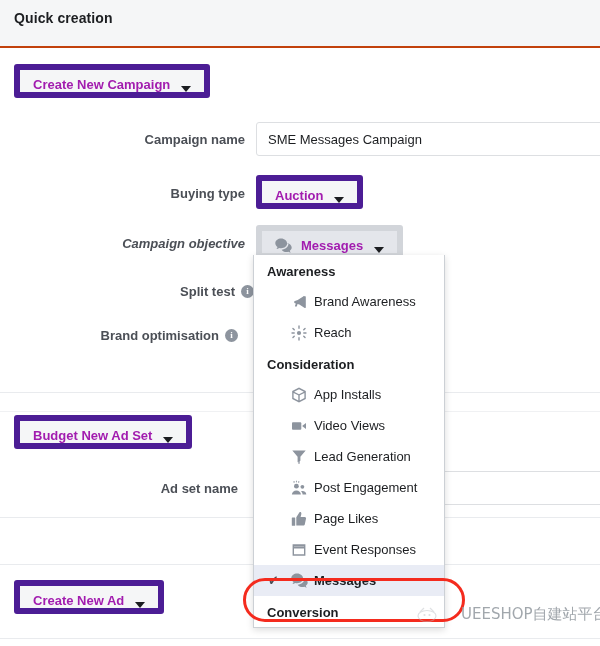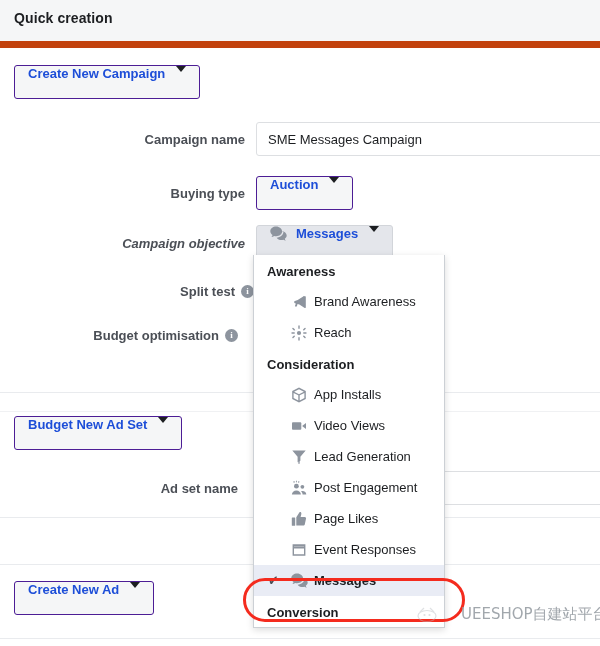--- a/index.html
+++ b/index.html
@@ -9,34 +9,34 @@
     font-family:"Liberation Sans", sans-serif;
     -webkit-font-smoothing:antialiased;
     overflow:hidden;
     position:relative;
   }
   #root{position:relative;width:600px;height:646px;overflow:hidden;background:#fff;}
 
   
   .header{
     position:absolute;left:0;top:0;width:600px;height:48px;
-    background:#f5f6f7;border-bottom:7px solid #c2410c;
+    background:#f5f6f7;border-bottom:2px solid #c2410c;
     box-sizing:border-box;
   }
   .header-title{
     position:absolute;left:14px;top:10px;
     font-size:14px;font-weight:bold;color:#1c1e21;letter-spacing:.1px;
   }
 
   
   .pill{
-    display:inline-flex;align-items:flex-start;gap:9px;
-    background:#f5f6f7;border:1px solid #4c1d95;border-radius:3px;
+    display:inline-flex;align-items:flex-end;gap:9px;
+    background:#f5f6f7;border:6px solid #4c1d95;border-radius:3px;
     padding:0 13px;height:34px;box-sizing:border-box;
-    font-size:13px;font-weight:bold;color:#1d4ed8;
+    font-size:13px;font-weight:bold;color:#a21caf;
     cursor:pointer;white-space:nowrap;
   }
   .caret{
     width:0;height:0;border-left:5px solid transparent;border-right:5px solid transparent;
     border-top:6px solid #1c1e21;display:inline-block;margin-left:2px;
   }
 
   
   .label{
     position:absolute;text-align:right;
@@ -158,21 +158,21 @@
       <span>Messages</span>
       <span class="caret"></span>
     </div>
   </div>
 
   <div class="label" style="left:0;top:283px;width:222px;margin-left:32px;">
     <span class="lbl-text">Split test</span><span class="info-ico">i</span>
   </div>
 
   <div class="label" style="left:0;top:327px;width:238px;">
-    <span class="lbl-text">Budget optimisation</span><span class="info-ico">i</span>
+    <span class="lbl-text">Brand optimisation</span><span class="info-ico">i</span>
   </div>
 
   <div class="divider" style="top:392px;"></div>
   <div class="divider faint" style="top:411px;"></div>
 
   <div style="position:absolute;left:14px;top:415px;">
     <div class="pill">
       <span>Budget New Ad Set</span>
       <span class="caret"></span>
     </div>

